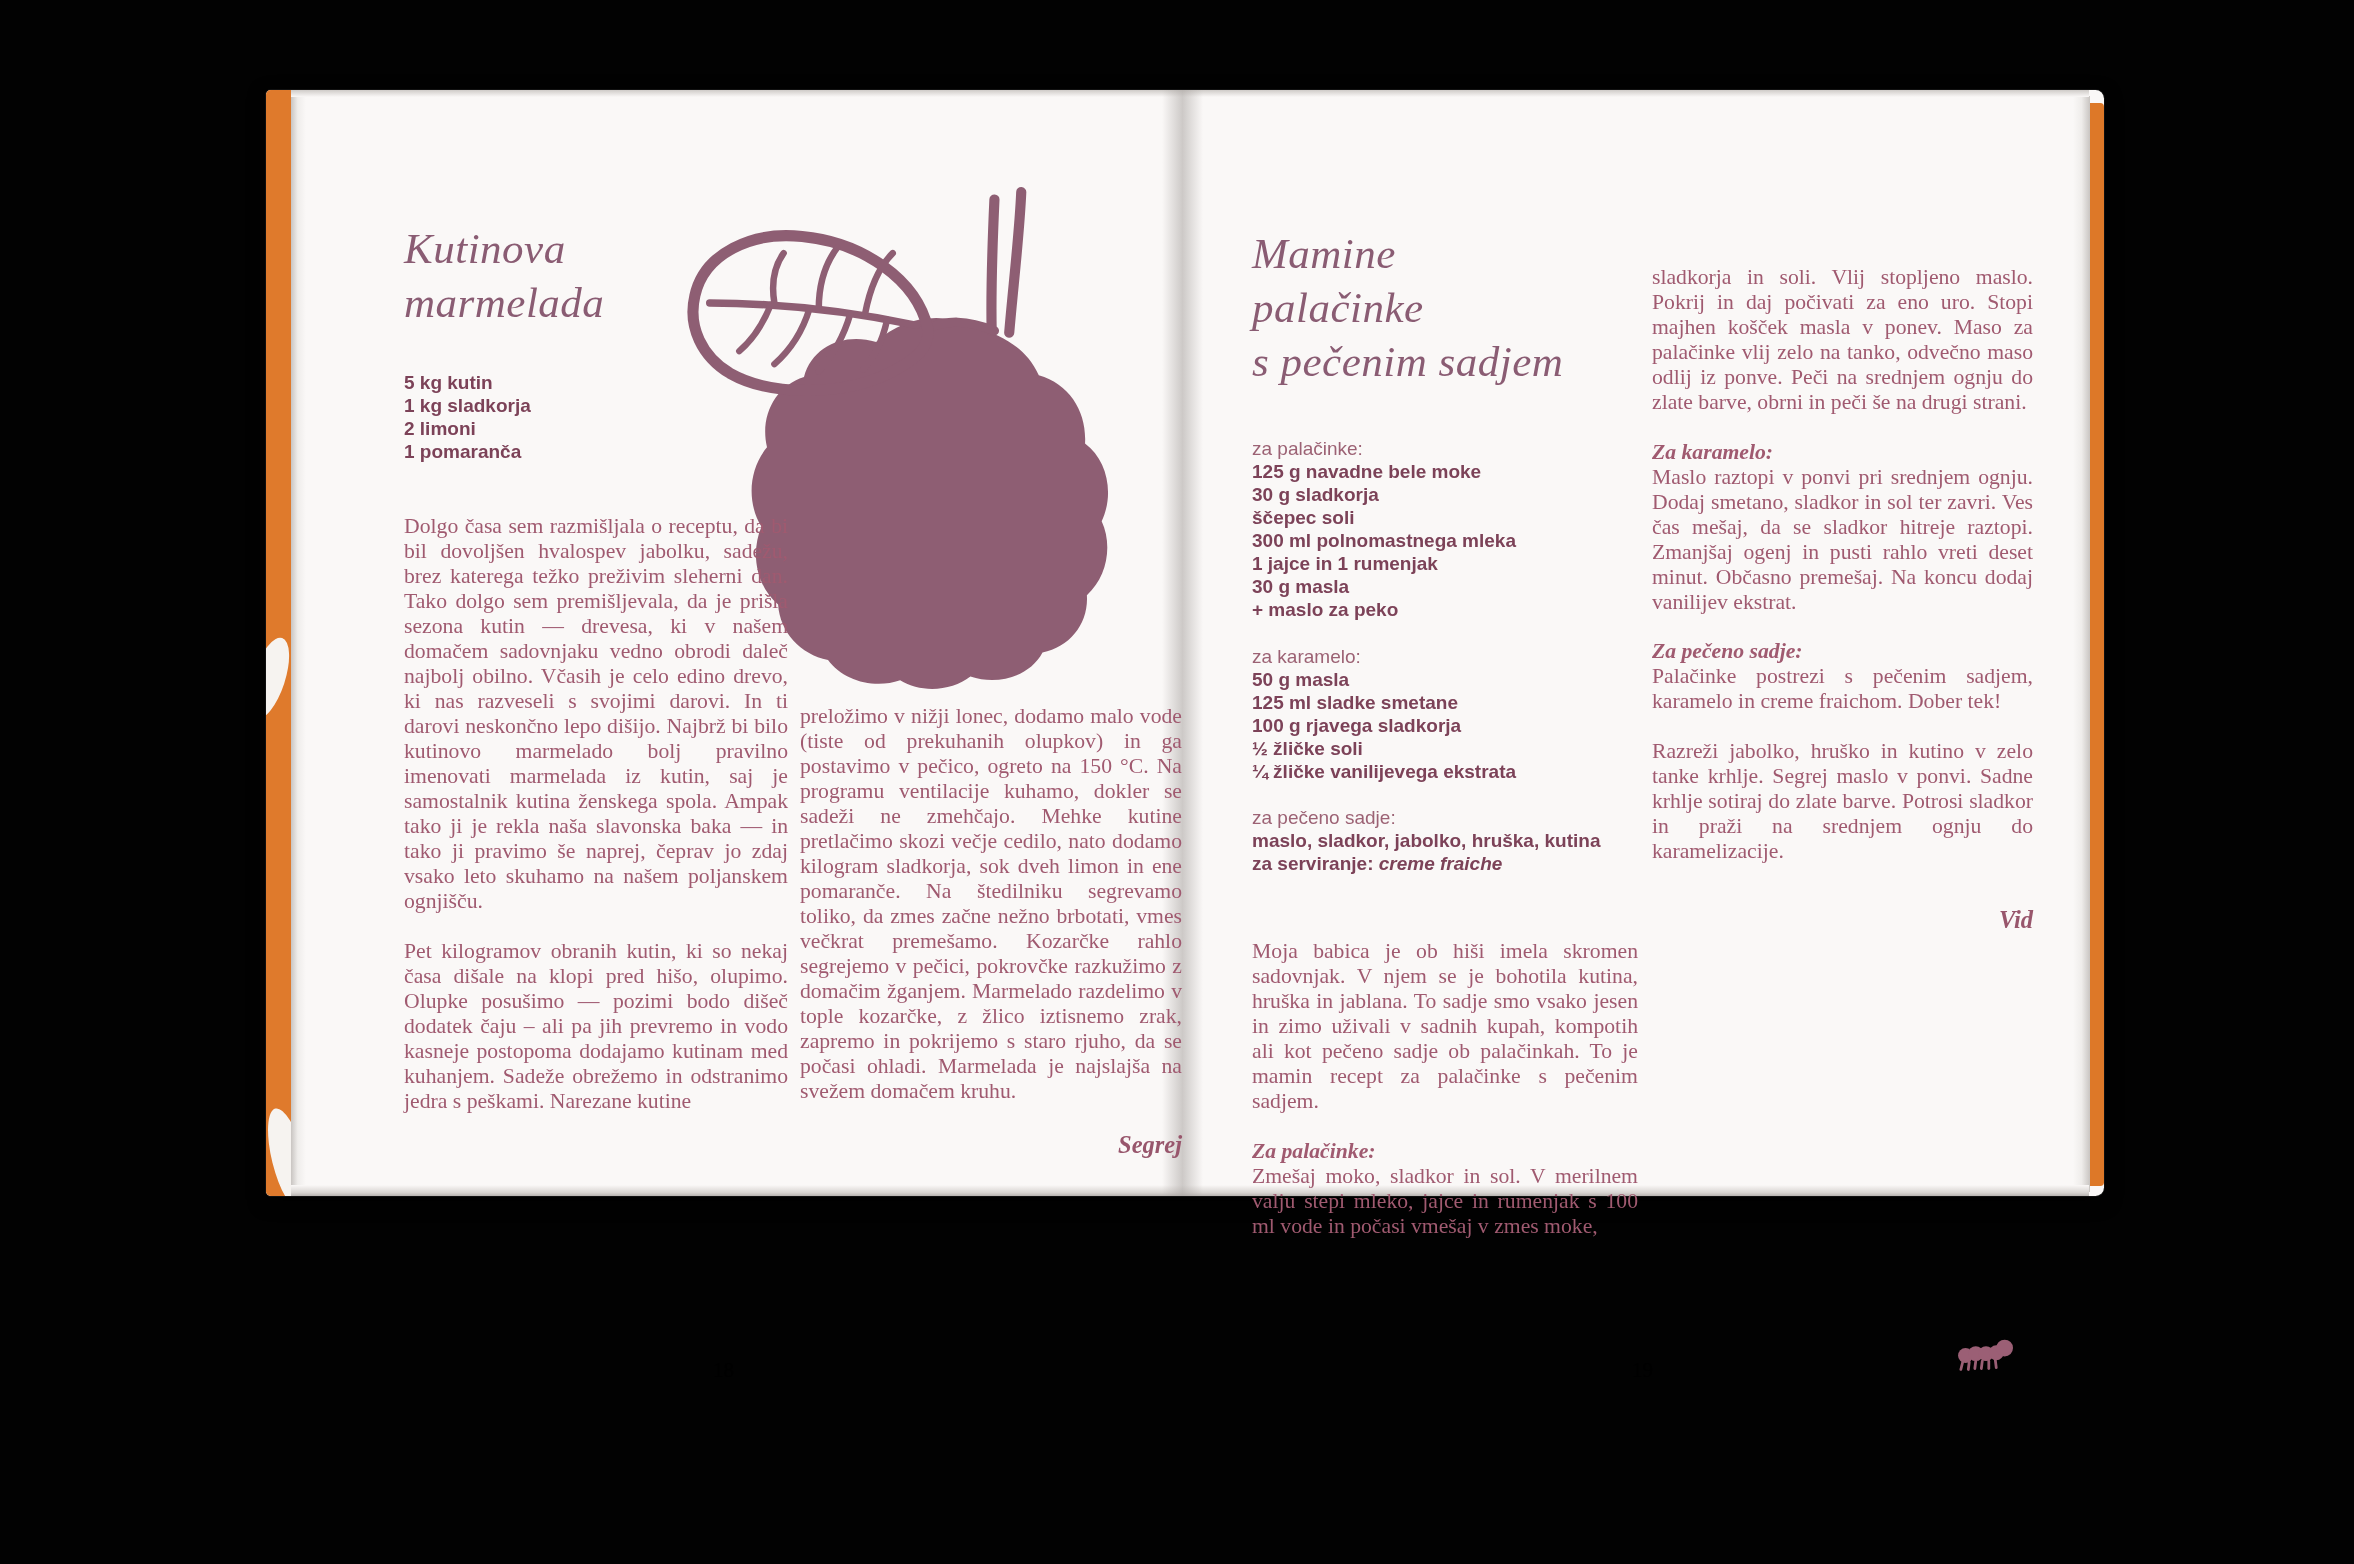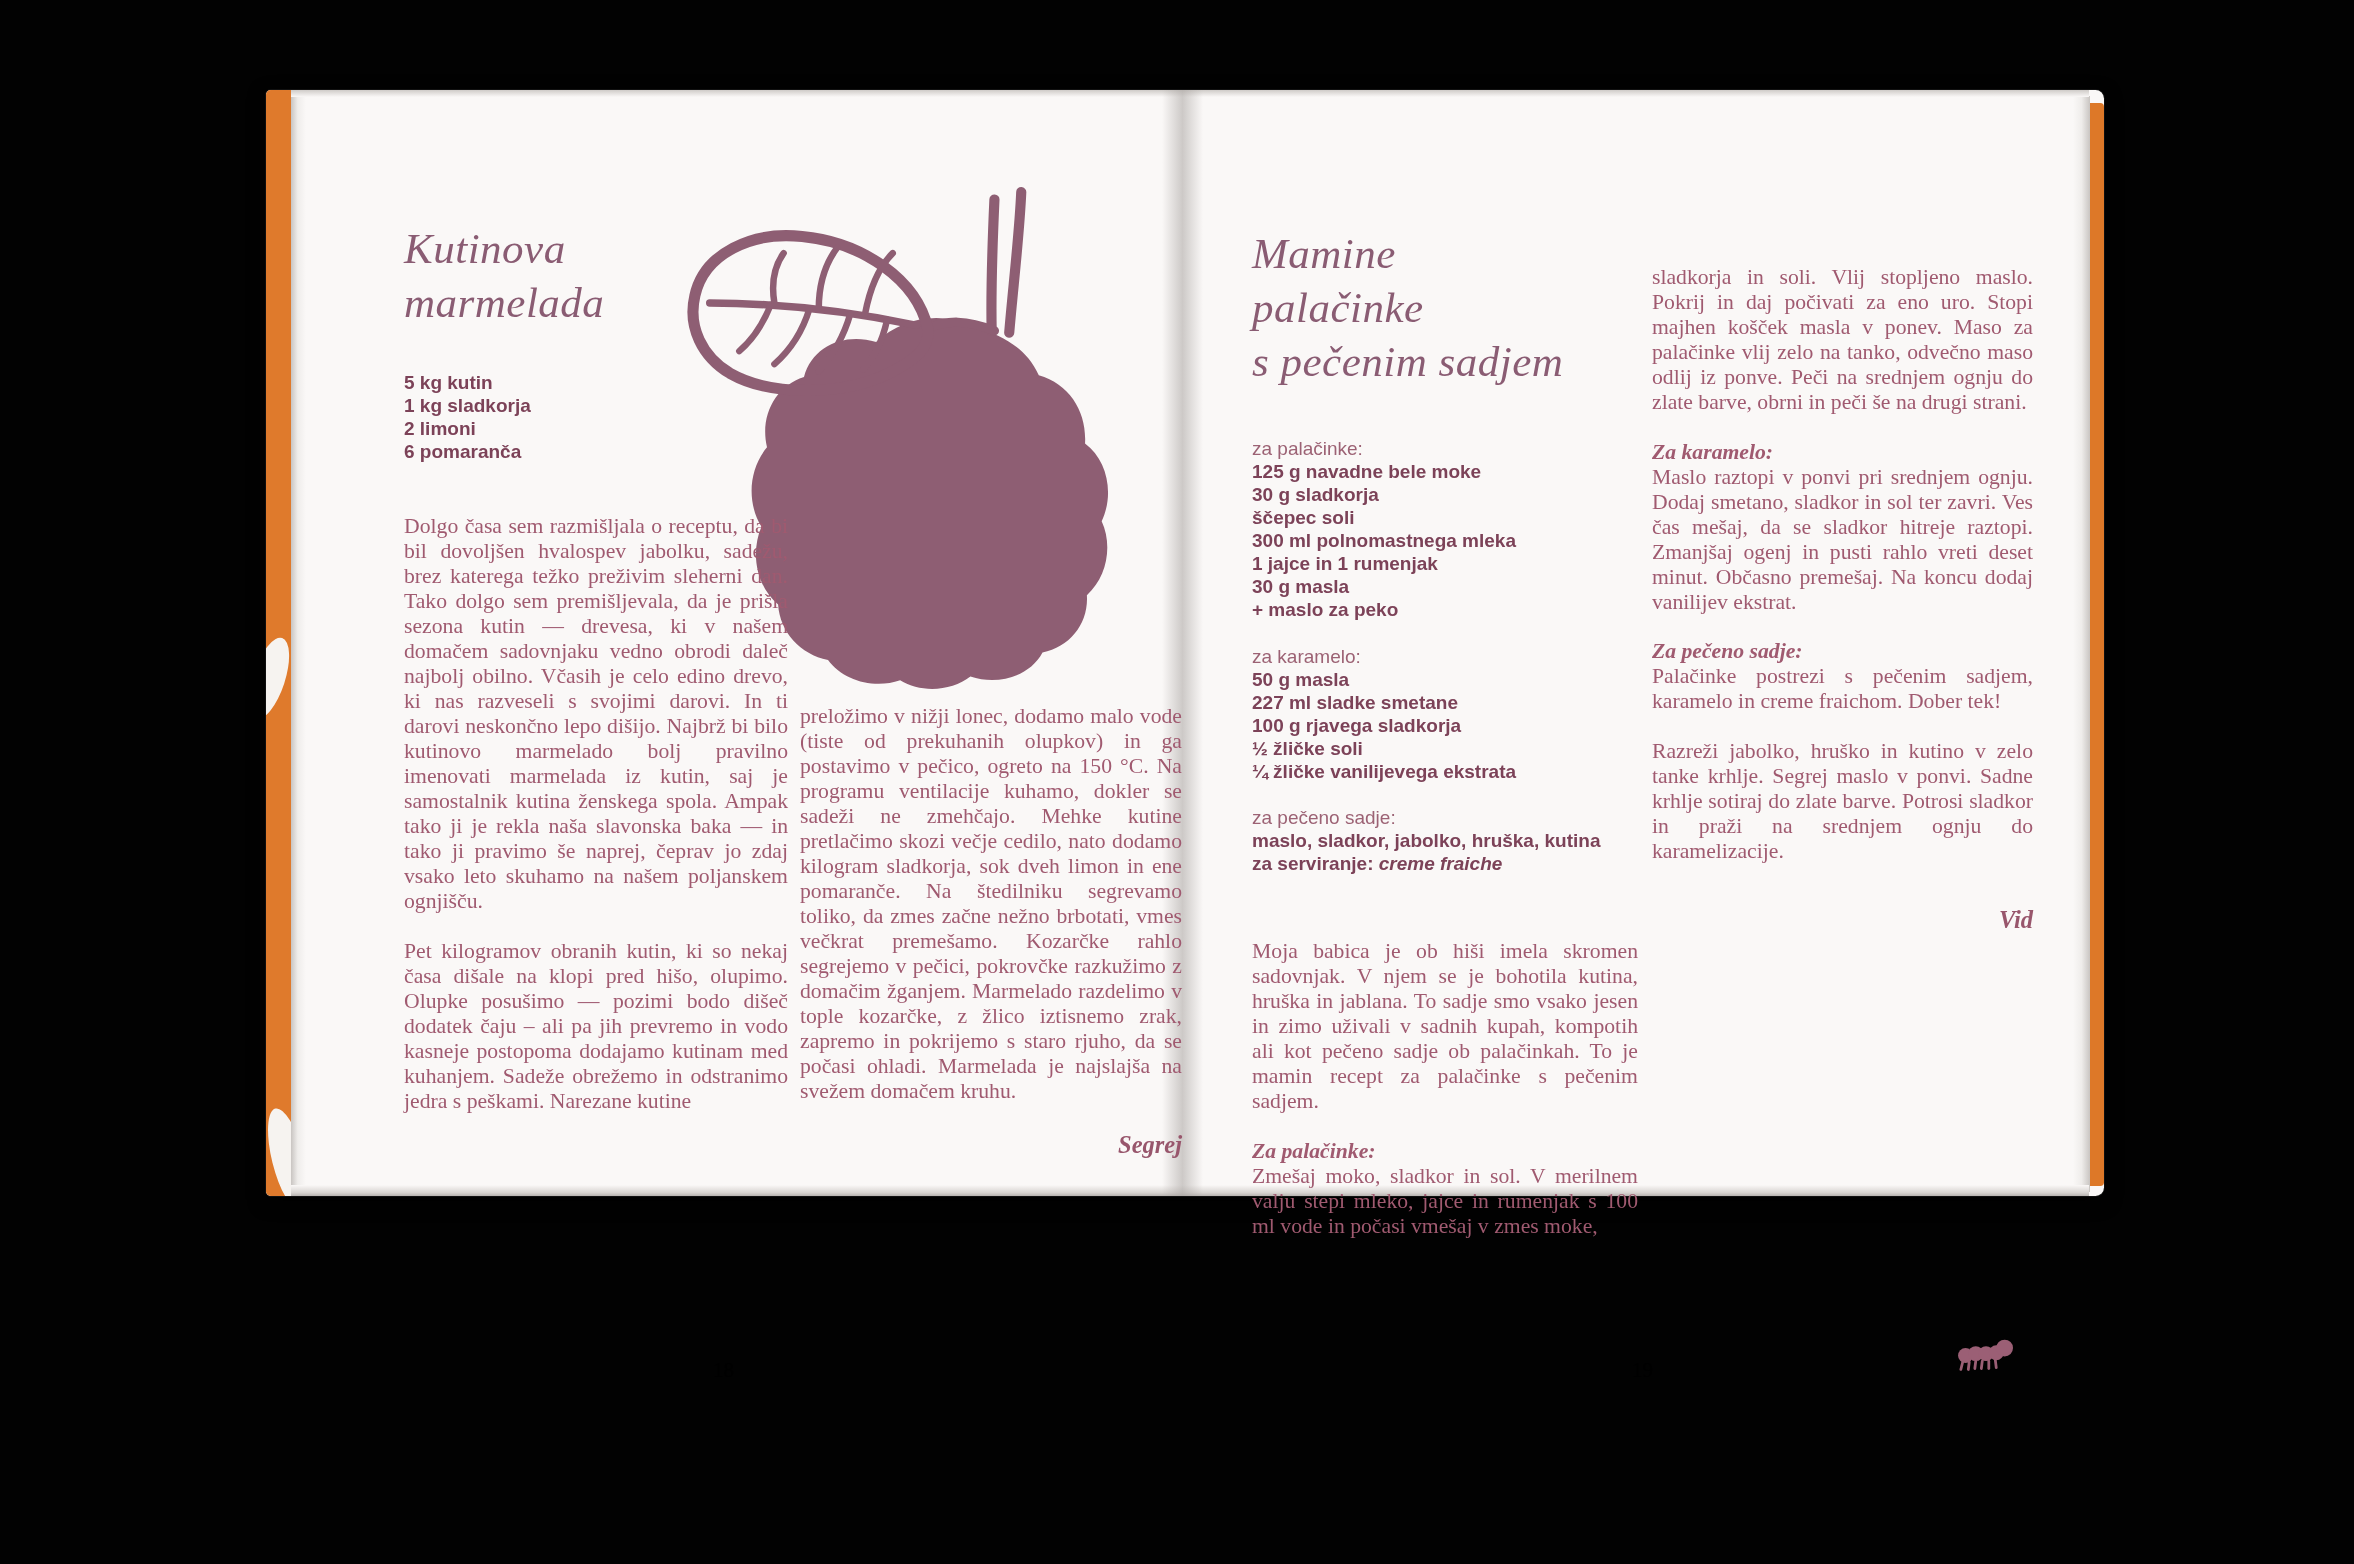--- a/index.html
+++ b/index.html
@@ -60,21 +60,21 @@
 
     <div class="abs title" style="left:138px;top:132px;">
       <div>Kutinova</div>
       <div>marmelada</div>
     </div>
 
     <div class="abs ing" style="left:138px;top:281px;">
       <div>5 kg kutin</div>
       <div>1 kg sladkorja</div>
       <div>2 limoni</div>
-      <div>6 pomaranča</div>
+      <div>1 pomaranča</div>
     </div>
 
     <svg class="abs" style="left:403px;top:79px;" width="490" height="527" viewBox="0 0 530 560">
       <path class="ink" d="M330,165 C292,148 252,156 224,182 C190,172 155,186 146,220
            C115,230 98,262 106,296 C86,320 84,356 100,382
            C88,410 94,446 118,466 C120,496 142,520 172,526
            C188,548 222,558 250,548 C272,562 306,560 326,544
            C356,554 390,544 404,518 C434,512 454,486 452,456
            C474,436 480,402 468,376 C482,346 474,310 450,292
            C452,258 434,228 400,218 C386,188 362,176 330,165 Z"></path>
@@ -119,21 +119,21 @@
         <div>30 g sladkorja</div>
         <div>ščepec soli</div>
         <div>300 ml polnomastnega mleka</div>
         <div>1 jajce in 1 rumenjak</div>
         <div>30 g masla</div>
         <div>+ maslo za peko</div>
       </div>
       <div class="ing-group">
         <div class="ing-header">za karamelo:</div>
         <div>50 g masla</div>
-        <div>227 ml sladke smetane</div>
+        <div>125 ml sladke smetane</div>
         <div>100 g rjavega sladkorja</div>
         <div>½ žličke soli</div>
         <div>¼ žličke vanilijevega ekstrata</div>
       </div>
       <div class="ing-group">
         <div class="ing-header">za pečeno sadje:</div>
         <div>maslo, sladkor, jabolko, hruška, kutina</div>
         <div><span>za serviranje:</span> <span class="serving-val">creme fraiche</span></div>
       </div>
     </div>

